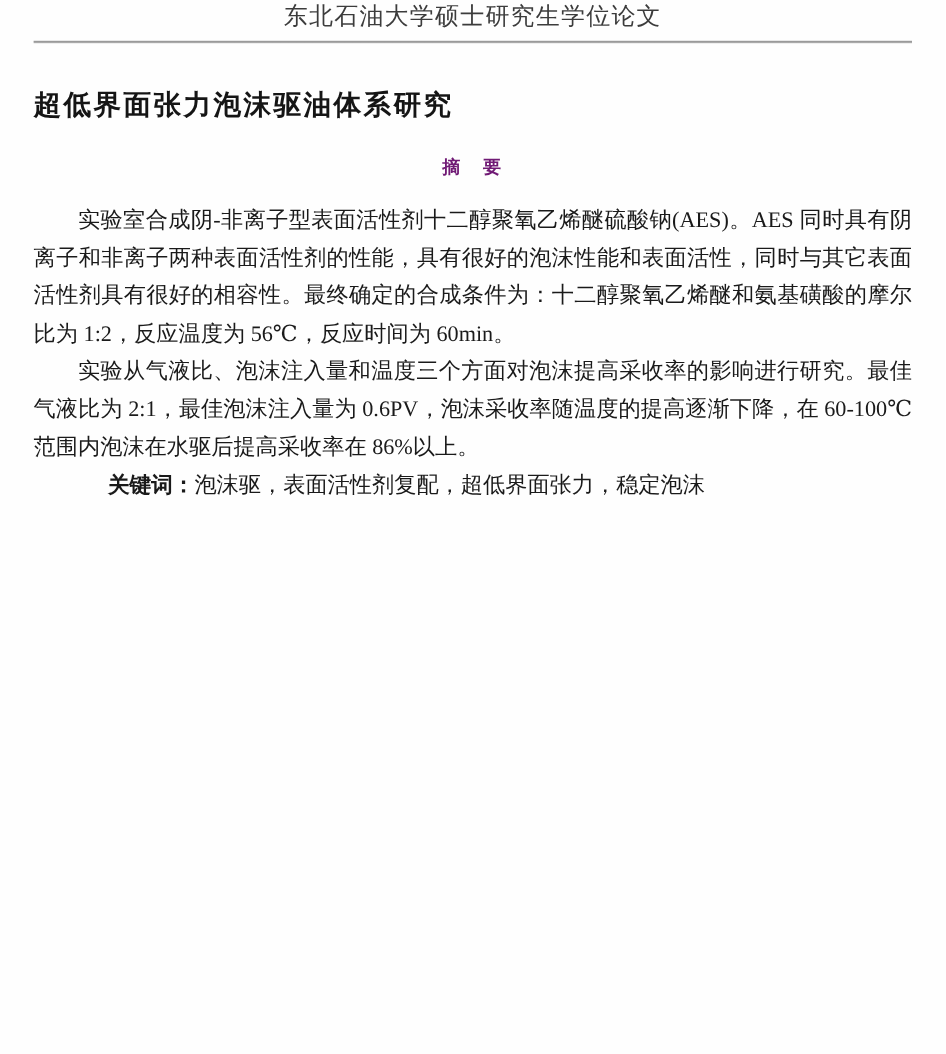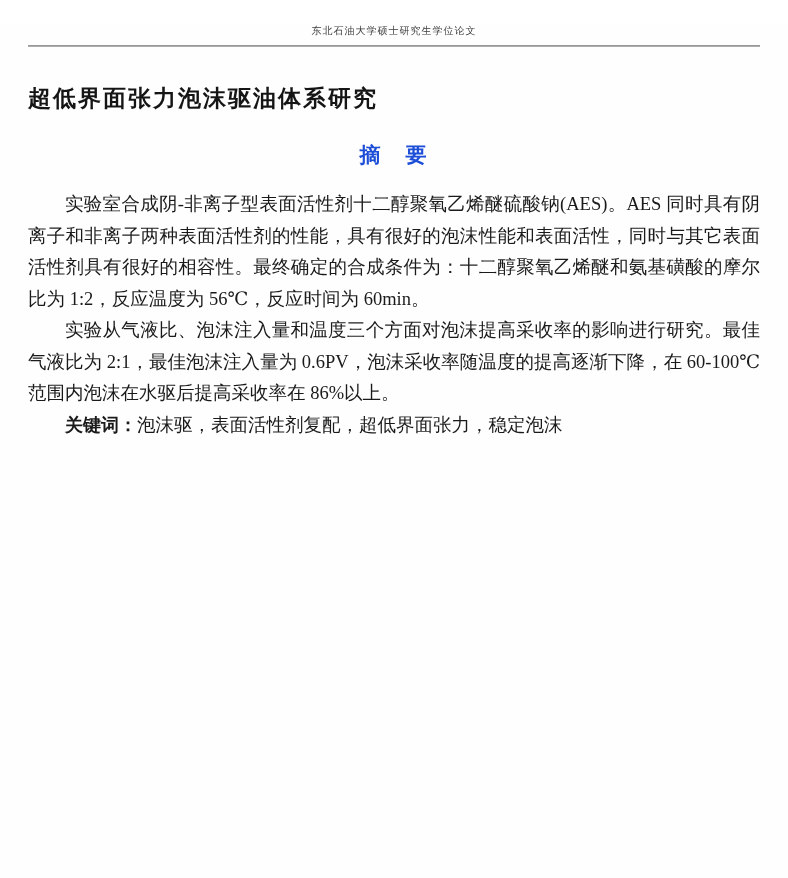--- a/index.html
+++ b/index.html
@@ -11,23 +11,22 @@
     font-family: "Liberation Serif", "DejaVu Serif", serif;
     color: #1a1a1a;
   }
   .page {
     width: 788px;
     height: 878px;
     padding: 0 28px;
     background: #fefefe;
   }
   .running-head {
-    margin-top: 24px;
     text-align: center;
-    font-size: 10px;
+    font-size: 20px;
     letter-spacing: 1px;
     color: #3c3c3c;
   }
   .header-rule {
     margin-top: 7px;
     height: 2px;
     background: linear-gradient(to bottom, #8f8f8f, #b5b5b5);
     border: none;
   }
   .thesis-title {
@@ -37,37 +36,38 @@
     font-weight: 700;
     font-size: 23px;
     letter-spacing: 2px;
     color: #151515;
   }
   .abstract-heading {
     margin-top: 27px;
     text-align: center;
     font-family: "Liberation Sans", "DejaVu Sans", sans-serif;
     font-weight: 700;
-    font-size: 21px;
+    font-size: 15px;
     letter-spacing: 2px;
-    color: #1d4ed8;
+    color: #701a75;
   }
   .body-text {
     margin-top: 20px;
     font-size: 18.5px;
     line-height: 31.5px;
     text-align: justify;
   }
   .body-text p {
     text-indent: 2em;
   }
   .keywords-label {
     font-weight: 700;
     font-family: Liberation Mono, monospace;
     font-size: 18px;
+    margin-left: 25px;
   }
 </style>
 </head>
 <body>
 
 <div class="page">
 
   <div class="running-head">东北石油大学硕士研究生学位论文</div>
 
   <div class="header-rule"></div>

